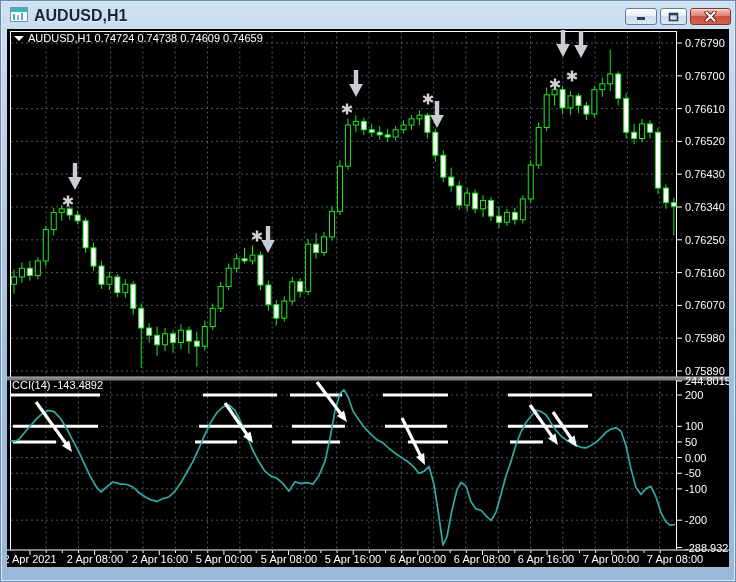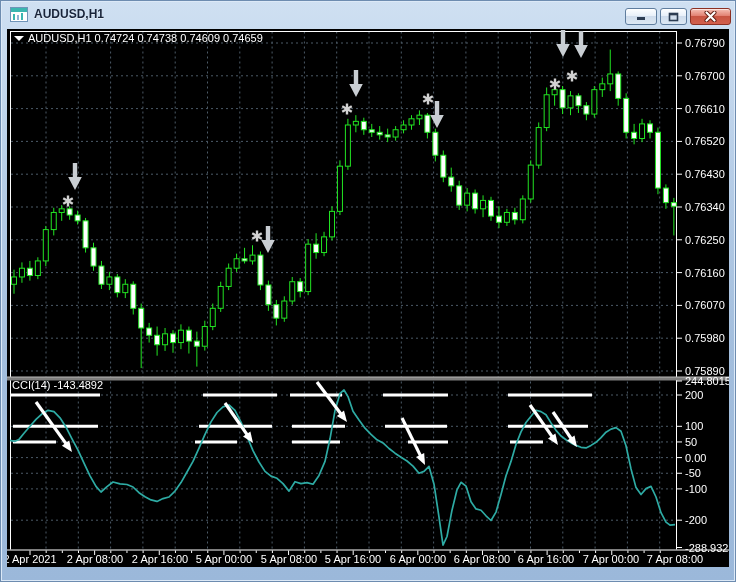--- a/index.html
+++ b/index.html
@@ -1,21 +1,21 @@
 <!DOCTYPE html>
 <html><head>
 <meta charset="utf-8">
 <style>
   html,body{margin:0;padding:0;background:#3a3a3a;font-family:"Liberation Sans",sans-serif;}
   .window{position:relative;width:736px;height:582px;
     background:linear-gradient(180deg,#cfe0f2 0%,#b6cde7 30%,#a3bedd 60%,#9bb8da 100%);
     box-shadow:inset 0 0 0 1px #6d8cb0, inset 0 0 0 2px #dce9f7;}
   .titlebar{position:absolute;left:0;top:0;width:736px;height:29px;cursor:default;}
   .title-icon{position:absolute;left:10px;top:7px;width:18px;height:15px;display:block;}
-  .title-text{position:absolute;left:34px;top:7px;font-size:12px;font-weight:bold;color:#18243a;
+  .title-text{position:absolute;left:34px;top:7px;font-size:16px;font-weight:bold;color:#18243a;
     text-shadow:0 1px 0 rgba(255,255,255,.55);white-space:nowrap;}
   .winbtn{position:absolute;top:8px;height:17px;border-radius:3px;border:1px solid #5f7d9e;
     background:linear-gradient(180deg,#fdfeff 0%,#e8f0f9 45%,#cfdcec 50%,#dde8f3 100%);
     box-shadow:inset 0 1px 0 #ffffff;padding:0;margin:0;display:flex;align-items:center;justify-content:center;cursor:pointer;}
   .btn-min{left:625px;width:32px;}
   .btn-restore{left:660px;width:27px;}
   .btn-close{left:690px;width:41px;border:1px solid #8c3023;
     background:linear-gradient(180deg,#f6c0b5 0%,#e28273 45%,#c85442 50%,#d2604d 100%);
     box-shadow:inset 0 1px 0 rgba(255,255,255,.6);}
   .content-svg{position:absolute;left:7px;top:29px;}

